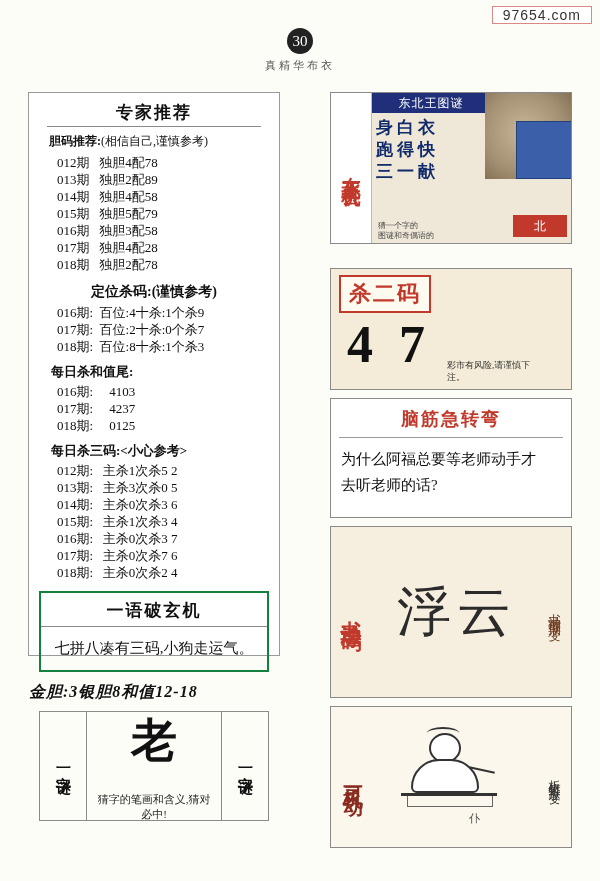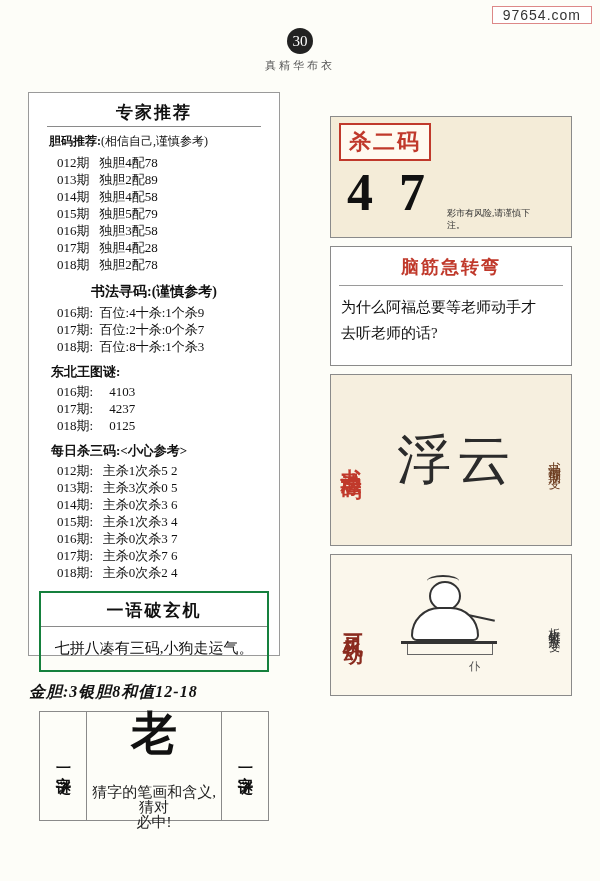--- a/index.html
+++ b/index.html
@@ -87,21 +87,21 @@
   }
   .riddle-side{
     width:46px;border-right:1px solid #8a8a8a;
     display:flex;align-items:center;justify-content:center;
     font-size:15px;font-weight:bold;
   }
   .riddle-side.r{border-right:none;border-left:1px solid #8a8a8a;}
   .vtext{writing-mode:vertical-rl;text-orientation:upright;letter-spacing:4px;}
   .riddle-mid{flex:1;display:flex;flex-direction:column;align-items:center;justify-content:center;}
   .riddle-char{font-size:46px;font-weight:bold;font-family:"Liberation Serif",serif;}
-  .riddle-hint{font-size:15px;color:#222;text-align:center;line-height:15px;margin-top:20px;}
+  .riddle-hint{font-size:11px;color:#222;text-align:center;line-height:15px;margin-top:20px;}
 
   
   .r-box1{
     position:relative;height:150px;border:1px solid #8a8a8a;background:#fff;
     display:flex;overflow:hidden;
   }
   .r-box1 .vtitle{
     width:40px;background:#fff;border-right:1px solid #bbb;
     display:flex;align-items:center;justify-content:center;
   }
@@ -239,30 +239,30 @@
         <div class="row">013期   独胆2配89</div>
         <div class="row">014期   独胆4配58</div>
         <div class="row">015期   独胆5配79</div>
         <div class="row">016期   独胆3配58</div>
         <div class="row">017期   独胆4配28</div>
         <div class="row">018期   独胆2配78</div>
       </div>
     </div>
 
     <div class="blk">
-      <div class="sec-head">书法寻码:(谨慎参考)</div>
+      <div class="sec-head">定位杀码:(谨慎参考)</div>
       <div class="rows">
         <div class="row">016期:  百位:4十杀:1个杀9</div>
         <div class="row">017期:  百位:2十杀:0个杀7</div>
         <div class="row">018期:  百位:8十杀:1个杀3</div>
       </div>
     </div>
 
     <div class="blk">
-      <div class="sec-head-left">东北王图谜:</div>
+      <div class="sec-head-left">每日杀和值尾:</div>
       <div class="rows">
         <div class="row">016期:     4103</div>
         <div class="row">017期:     4237</div>
         <div class="row">018期:     0125</div>
       </div>
     </div>
 
     <div class="blk">
       <div class="sec-head-left">每日杀三码:&lt;小心参考&gt;</div>
       <div class="rows">
@@ -295,20 +295,40 @@
         </div>
       </div>
       <div class="riddle-side r">
         <span class="vtext">一字谜</span>
       </div>
     </div>
   </div>
 
   <div class="right-col">
 
+    <div class="r-box1">
+      <div class="vtitle">
+        <span>东北王玄机</span>
+      </div>
+      <div class="r-pic">
+        <div class="banner">东北王图谜</div>
+        <div class="buddha"></div>
+        <div class="side-blue"></div>
+        <div class="poem">
+          <div>身白衣</div>
+          <div>跑得快</div>
+          <div>三一献</div>
+        </div>
+        <div class="redstamp">北</div>
+        <div class="caption">
+          <div>猜一个字的</div>
+          <div>图谜和奇偶语的</div>
+        </div>
+      </div>
+    </div>
 
     <div class="r-box2">
       <div class="killtag">杀二码</div>
       <div class="big-num">47</div>
       <div class="warn">
         <div>彩市有风险,请谨慎下</div>
         <div>注。</div>
       </div>
     </div>
 

